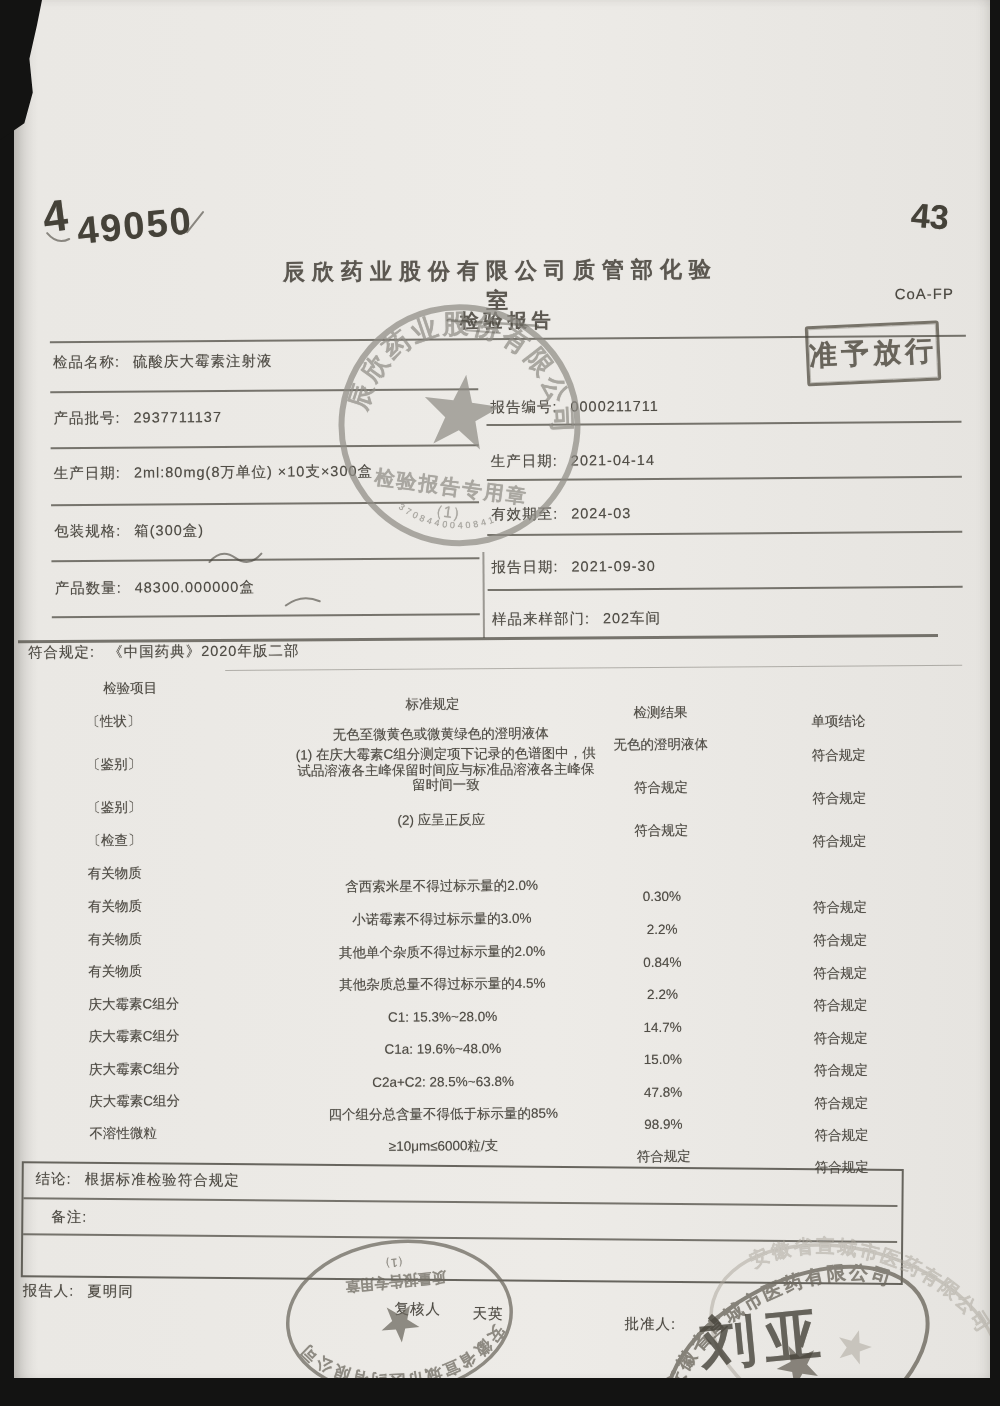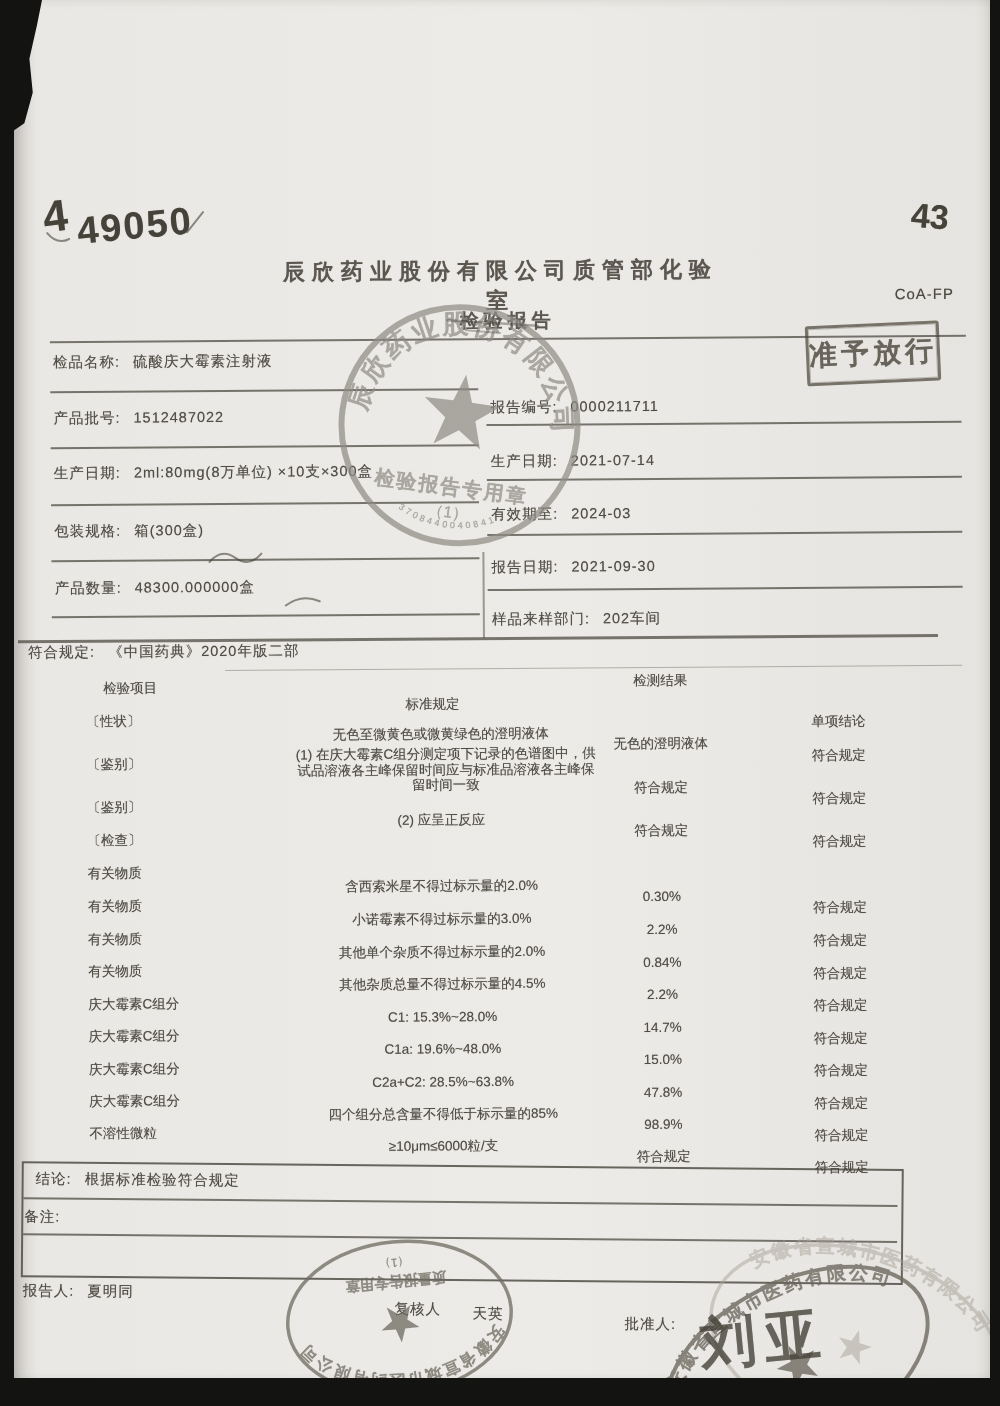--- a/index.html
+++ b/index.html
@@ -42,55 +42,55 @@
   <div class="abs" style="left:420px;top:308px;width:180px;text-align:center;font-size:19px;font-weight:bold;letter-spacing:5px;color:#5d5952;">检验报告</div>
 
   <div id="release-box">
     <span>准予放行</span>
   </div>
 
   <div class="rule" style="left:52px;top:338px;width:916px;height:1.5px;"></div>
   <div id="fields">
       <div class="lbl" style="left: 55px; top: 350px;"><span>检品名称:</span><span class="val">硫酸庆大霉素注射液</span></div>
       <div class="rule" style="left: 52px; top: 388px; width: 428px; height: 1.5px;"></div>
-      <div class="lbl" style="left: 55px; top: 406px;"><span>产品批号:</span><span class="val">1512487022</span></div>
+      <div class="lbl" style="left: 55px; top: 406px;"><span>产品批号:</span><span class="val">2937711137</span></div>
       <div class="rule" style="left: 52px; top: 444px; width: 428px; height: 1.5px;"></div>
       <div class="lbl" style="left: 55px; top: 461px;"><span>生产日期:</span><span class="val">2ml:80mg(8万单位) ×10支×300盒</span></div>
       <div class="rule" style="left: 52px; top: 501px; width: 428px; height: 1.5px;"></div>
       <div class="lbl" style="left: 55px; top: 519px;"><span>包装规格:</span><span class="val">箱(300盒)</span></div>
       <div class="rule" style="left: 52px; top: 557px; width: 428px; height: 1.5px;"></div>
       <div class="lbl" style="left: 55px; top: 576px;"><span>产品数量:</span><span class="val">48300.000000盒</span></div>
       <div class="rule" style="left: 52px; top: 613px; width: 428px; height: 1.5px;"></div>
       <div class="lbl" style="left: 492px; top: 398px;"><span>报告编号:</span><span class="val">0000211711</span></div>
       <div class="rule" style="left: 488px; top: 424px; width: 475px; height: 1.5px;"></div>
-      <div class="lbl" style="left: 492px; top: 452px;"><span>生产日期:</span><span class="val">2021-07-14</span></div>
+      <div class="lbl" style="left: 492px; top: 452px;"><span>生产日期:</span><span class="val">2021-04-14</span></div>
       <div class="rule" style="left: 488px; top: 479px; width: 475px; height: 1.5px;"></div>
       <div class="lbl" style="left: 492px; top: 505px;"><span>有效期至:</span><span class="val">2024-03</span></div>
       <div class="rule" style="left: 488px; top: 534px; width: 475px; height: 1.5px;"></div>
       <div class="lbl" style="left: 492px; top: 558px;"><span>报告日期:</span><span class="val">2021-09-30</span></div>
       <div class="rule" style="left: 488px; top: 589px; width: 475px; height: 1.5px;"></div>
       <div class="lbl" style="left: 492px; top: 610px;"><span>样品来样部门:</span><span class="val">202车间</span></div>
     </div>
   <div class="abs" style="left:483px;top:552px;width:1.5px;height:86px;background:rgba(90,86,78,.55);"></div>
   <div class="rule" style="left:18px;top:637px;width:920px;height:2.5px;"></div>
 
   <div class="lbl" style="left:28px;top:640px;">
     <span>符合规定:</span><span class="val">《中国药典》2020年版二部</span>
   </div>
   <div class="rule" style="left:225px;top:668px;width:737px;height:1px;opacity:.5;"></div>
 
   <div class="cell" style="left:103px;top:678px;">检验项目</div>
   <div class="cell c-center" style="left:332px;top:696px;width:200px;">标准规定</div>
-  <div class="cell c-center" style="left:600px;top:674px;width:120px;">检测结果</div>
+  <div class="cell c-center" style="left:600px;top:706px;width:120px;">检测结果</div>
   <div class="cell c-center" style="left:778px;top:716px;width:120px;">单项结论</div>
 
   <div id="rows">
       <div class="cell" style="left: 86px; top: 711px; width: 170px;">〔性状〕</div>
       <div class="cell c-center" style="left: 238px; top: 726px; width: 404px;">无色至微黄色或微黄绿色的澄明液体</div>
-      <div class="cell c-center" style="left: 578px; top: 738px; width: 164px; font-family: Liberation Mono, monospace;">无色的澄明液体</div>
+      <div class="cell c-center" style="left: 578px; top: 738px; width: 164px;">无色的澄明液体</div>
       <div class="cell c-center" style="left: 772px; top: 750px; width: 132px;">符合规定</div>
       <div class="cell" style="left: 86px; top: 754px; width: 170px;">〔鉴别〕</div>
       <div class="cell c-center" style="left: 290px; top: 746px; width: 310px;">(1) 在庆大霉素C组分测定项下记录的色谱图中，供试品溶液各主峰保留时间应与标准品溶液各主峰保留时间一致</div>
       <div class="cell c-center" style="left: 578px; top: 781px; width: 164px;">符合规定</div>
       <div class="cell c-center" style="left: 772px; top: 793px; width: 132px;">符合规定</div>
       <div class="cell" style="left: 86px; top: 797px; width: 170px;">〔鉴别〕</div>
       <div class="cell c-center" style="left: 238px; top: 812px; width: 404px;">(2) 应呈正反应</div>
       <div class="cell c-center" style="left: 578px; top: 824px; width: 164px;">符合规定</div>
       <div class="cell c-center" style="left: 772px; top: 836px; width: 132px;">符合规定</div>
       <div class="cell" style="left: 86px; top: 830px; width: 170px;">〔检查〕</div>
@@ -148,21 +148,21 @@
       </text>
     </g>
   </svg>
 
   <div class="abs" id="bottom" style="left:0;top:1150px;width:1000px;height:256px;transform:rotate(0.9deg);transform-origin:20px 20px;">
     <div class="abs" style="left:18px;top:8px;width:878px;height:112px;border:2px solid rgba(70,67,60,.8);"></div>
     <div class="lbl" style="left:32px;top:16px;">
       <span>结论:</span><span class="val">根据标准检验符合规定</span>
     </div>
     <div class="rule" style="left:20px;top:44px;width:874px;height:1.5px;"></div>
-    <div class="lbl" style="left:21px;top:54px;">备注:</div>
+    <div class="lbl" style="left:48px;top:54px;">备注:</div>
     <div class="rule" style="left:20px;top:80px;width:874px;height:1.5px;"></div>
 
     <div class="lbl" style="left:20px;top:128px;">
       <span>报告人:</span><span class="val">夏明同</span>
     </div>
     <div class="lbl" style="left:392px;top:143px;text-align:right;">复核人</div>
     <div class="lbl" style="left:470px;top:147px;">天英</div>
     <div class="lbl" style="left:622px;top:156px;">批准人:</div>
 
     <svg class="abs" style="left:272px;top:76px;" width="250" height="170" viewBox="0 0 250 170">

